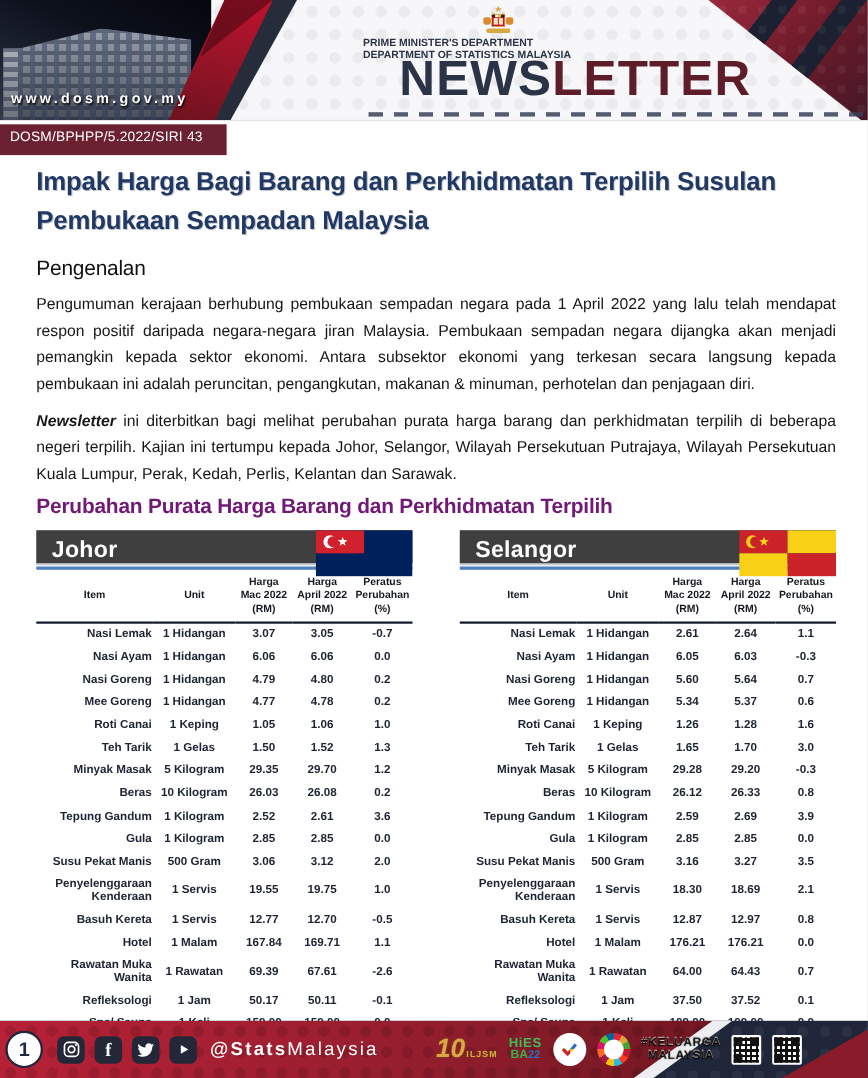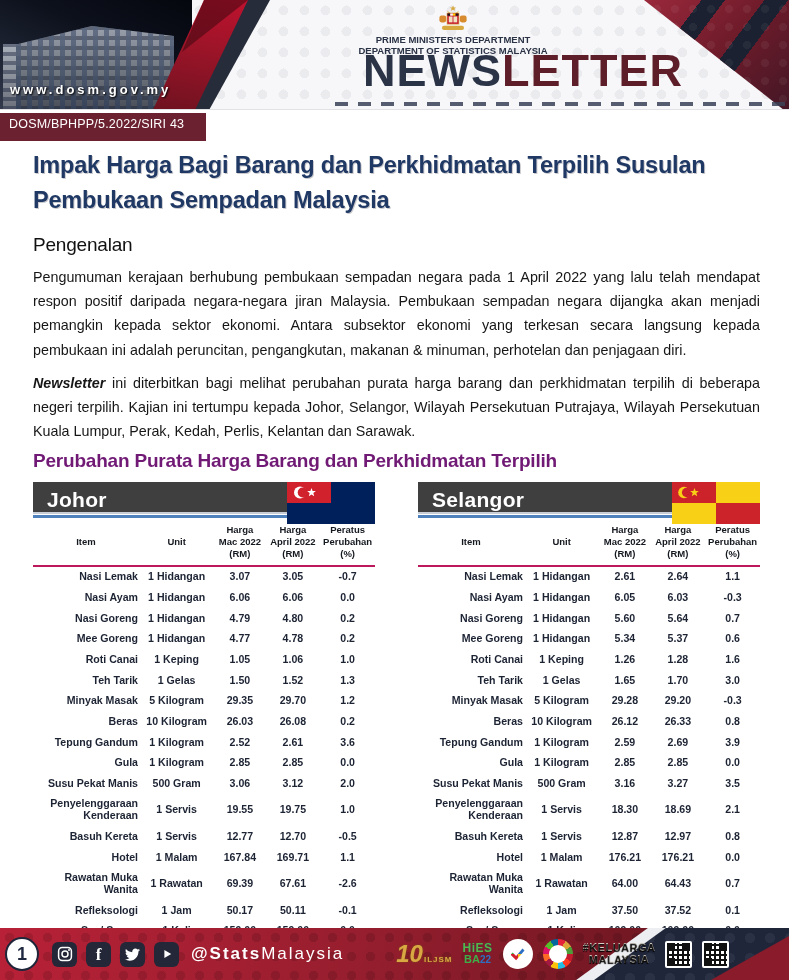--- a/index.html
+++ b/index.html
@@ -39,21 +39,21 @@
   
   .corner { position:absolute; left:612px; top:0; width:177px; height:114px;
     clip-path:polygon(32px 0, 100% 0, 100% 100%);
     background:
       linear-gradient(127deg, transparent 0 34%, #1b2130 34% 43%, transparent 43% 58%, #1b2130 58% 67%, transparent 67%),
       linear-gradient(135deg,#a52c40 0%,#6e1b2a 55%,#421726 100%); }
   .corner:after { content:""; position:absolute; inset:0;
     background-image:radial-gradient(circle, rgba(255,255,255,.05) 4px, transparent 4px); background-size:18px 18px; }
   
   .crest { position:absolute; left:436px; top:5px; width:34px; height:28px; z-index:4; }
-  .dept { position:absolute; left:330px; top:34px; width:246px; text-align:center;
+  .dept { position:absolute; left:330px; top:34px; width:246px; text-align:left;
     color:#2a3245; font-weight:bold; font-size:9.5px; line-height:1.2; z-index:4; }
   .wordmark { position:absolute; left:288px; top:48px; width:470px; text-align:center;
     font-size:45px; font-weight:bold; letter-spacing:1px; line-height:1; z-index:4; }
   .wordmark .news { color:#2b3447; }
   .wordmark .letter { color:#5d1d29; }
   .dash-line { position:absolute; left:335px; bottom:3px; height:4px; right:0; z-index:3;
     background:repeating-linear-gradient(90deg,#3a4157 0 13px, transparent 13px 23px); opacity:.85; }
 
   
   .series-bar { margin-top:3px; width:206px; height:28px; background:#6b2130;
@@ -72,21 +72,21 @@
   .tables-wrap { display:flex; gap:43px; margin-top:10px; }
   .state-table { width:342px; }
   .state-bar { position:relative; height:30px; background:#3f3f3f; box-shadow:0 2px 0 #c9ced6; }
   .state-bar .state-name { position:absolute; left:14px; top:6px; color:#ffffff; font-weight:bold;
     font-size:21px; letter-spacing:.3px; }
   .state-bar .flag { position:absolute; right:0; top:0; height:42px; width:88px; display:block; }
   .blue-rule { height:3px; background:#4f81bd; margin-top:3px; }
   table.price { width:100%; border-collapse:collapse; table-layout:fixed; }
   table.price thead th { font-weight:bold; font-size:9.5px; line-height:1.25; color:#14181f;
     text-align:center; vertical-align:middle; white-space:pre-line; padding:6px 1px 5px 1px;
-    border-bottom:2px solid #be185d; }
+    border-bottom:2px solid #0f172a; }
   table.price .cw0 { width:31%; } table.price .cw1 { width:22%; }
   table.price .cw2 { width:15%; } table.price .cw3 { width:16%; } table.price .cw4 { width:16%; }
   table.price td { font-weight:bold; font-size:10.6px; line-height:1.12; color:#1c2333;
     padding:4.4px 1px; text-align:center; vertical-align:middle; }
   table.price td.col0 { text-align:right; padding-left:2px;margin-top:9px; }
   table.price tbody { border-bottom:3px solid #4f81bd; }
 
   
   .footer { position:absolute; left:0; bottom:0; width:789px; height:52px; background:#20263a; overflow:visible; }
   .footer .navy-dots { position:absolute; inset:0;

